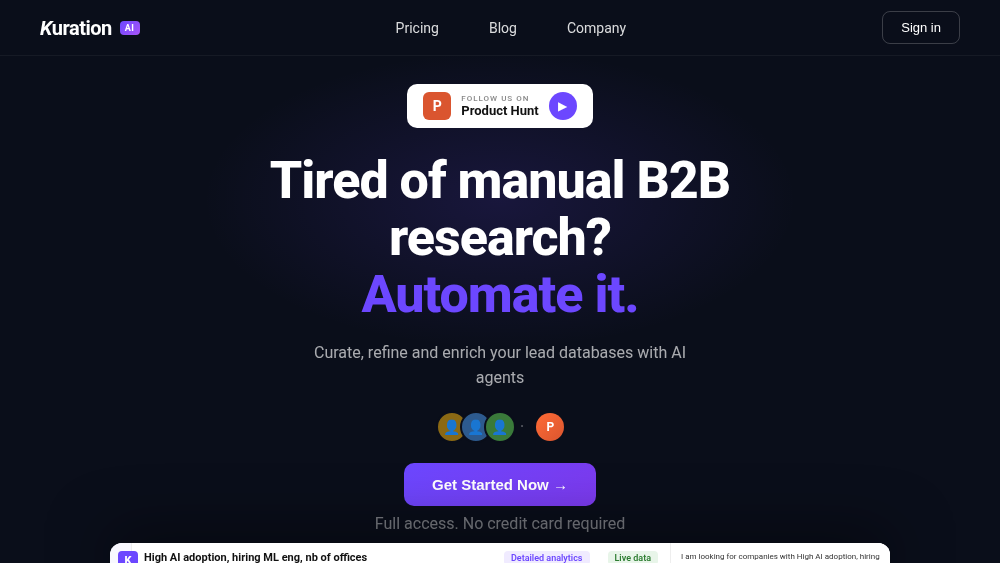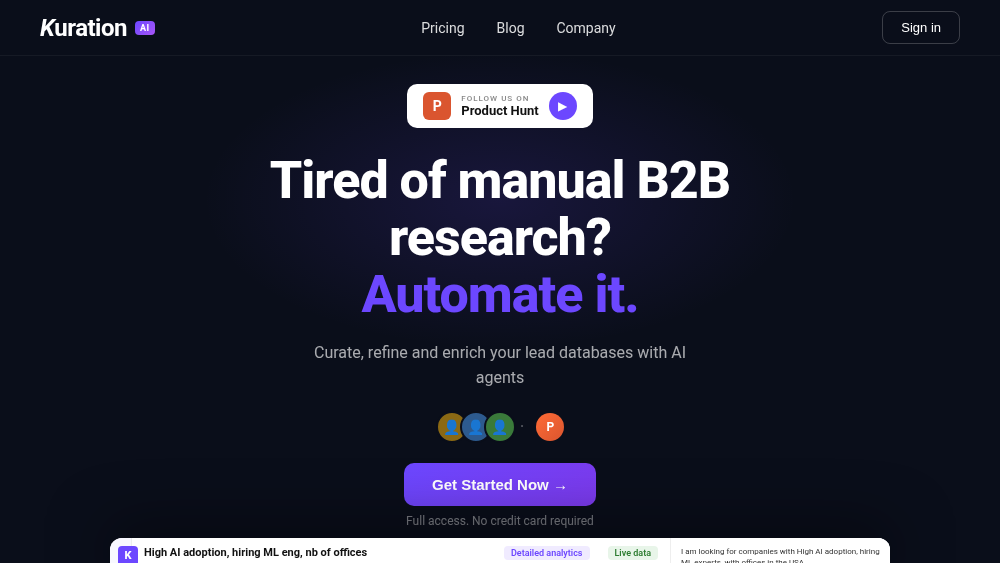--- a/index.html
+++ b/index.html
@@ -27,21 +27,21 @@
       z-index: 10;
     }
 
     .nav-logo {
       display: flex;
       align-items: center;
       gap: 8px;
     }
 
     .logo-text {
-      font-size: 24px;
+      font-size: 20px;
       font-weight: 700;
       color: #ffffff;
       letter-spacing: -0.5px;
     }
 
     .logo-k {
       font-style: italic;
     }
 
     .ai-badge {
@@ -50,21 +50,21 @@
       font-size: 9px;
       font-weight: 700;
       padding: 2px 5px;
       border-radius: 4px;
       letter-spacing: 0.5px;
     }
 
     .nav-links {
       display: flex;
       align-items: center;
-      gap: 32px;
+      gap: 50px;
       list-style: none;
     }
 
     .nav-links li a {
       color: rgba(255,255,255,0.85);
       text-decoration: none;
       font-size: 14px;
       font-weight: 400;
     }
 
@@ -283,21 +283,21 @@
       border-radius: 10px;
       font-size: 15px;
       font-weight: 600;
       cursor: pointer;
       display: flex;
       align-items: center;
       gap: 8px;
     }
 
     .cta-note {
-      font-size: 12px;
+      font-size: 16px;
       color: rgba(255,255,255,0.45);
     }
 
     
     .dashboard-preview {
       position: absolute;
       bottom: -10px;
       left: 50%;
       transform: translateX(-50%);
       width: 780px;

